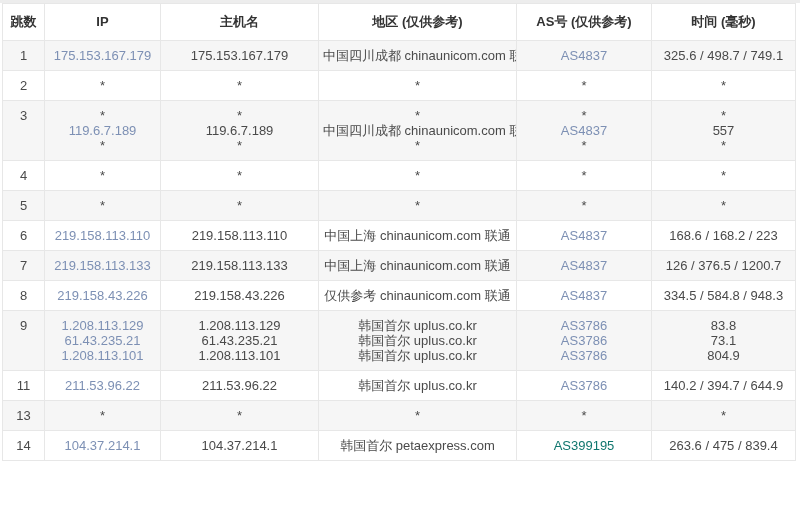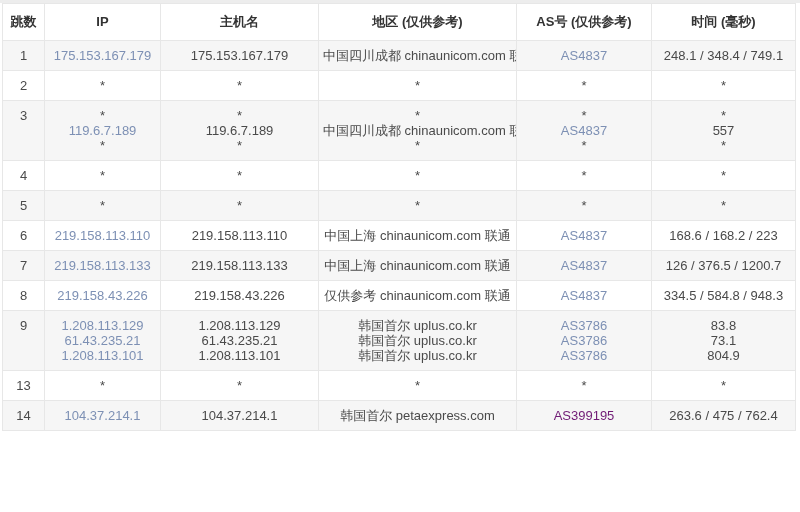--- a/index.html
+++ b/index.html
@@ -92,21 +92,21 @@
           <td>
             <div class="line">175.153.167.179</div>
           </td>
           <td>
             <div class="line">中国四川成都 chinaunicom.com 联通</div>
           </td>
           <td>
             <div class="line"><a class="lnk" style="color: rgb(125, 144, 180);">AS4837</a></div>
           </td>
           <td>
-            <div class="line">248.1 / 348.4 / 749.1</div>
+            <div class="line">325.6 / 498.7 / 749.1</div>
           </td>
         </tr>
         <tr>
           <td class="hop">2</td>
           <td>
             <div class="line">*</div>
           </td>
           <td>
             <div class="line">*</div>
           </td>
@@ -260,20 +260,38 @@
             <div class="line"><a class="lnk" style="color: rgb(125, 144, 180);">AS3786</a></div>
             <div class="line"><a class="lnk" style="color: rgb(125, 144, 180);">AS3786</a></div>
           </td>
           <td>
             <div class="line">83.8</div>
             <div class="line">73.1</div>
             <div class="line">804.9</div>
           </td>
         </tr>
         <tr>
+          <td class="hop">11</td>
+          <td>
+            <div class="line"><a class="lnk" style="color: rgb(125, 144, 180);">211.53.96.22</a></div>
+          </td>
+          <td>
+            <div class="line">211.53.96.22</div>
+          </td>
+          <td>
+            <div class="line">韩国首尔 uplus.co.kr</div>
+          </td>
+          <td>
+            <div class="line"><a class="lnk" style="color: rgb(125, 144, 180);">AS3786</a></div>
+          </td>
+          <td>
+            <div class="line">140.2 / 394.7 / 644.9</div>
+          </td>
+        </tr>
+        <tr>
           <td class="hop">13</td>
           <td>
             <div class="line">*</div>
           </td>
           <td>
             <div class="line">*</div>
           </td>
           <td>
             <div class="line">*</div>
           </td>
@@ -289,21 +307,21 @@
           <td>
             <div class="line"><a class="lnk" style="color: rgb(125, 144, 180);">104.37.214.1</a></div>
           </td>
           <td>
             <div class="line">104.37.214.1</div>
           </td>
           <td>
             <div class="line">韩国首尔 petaexpress.com</div>
           </td>
           <td>
-            <div class="line"><a class="lnk" style="color: #701a75;">AS399195</a></div>
-          </td>
-          <td>
-            <div class="line">263.6 / 475 / 762.4</div>
+            <div class="line"><a class="lnk" style="color: #0f766e;">AS399195</a></div>
+          </td>
+          <td>
+            <div class="line">263.6 / 475 / 839.4</div>
           </td>
         </tr>
       </tbody>
   </table>
 </div>
 
 </body></html>

